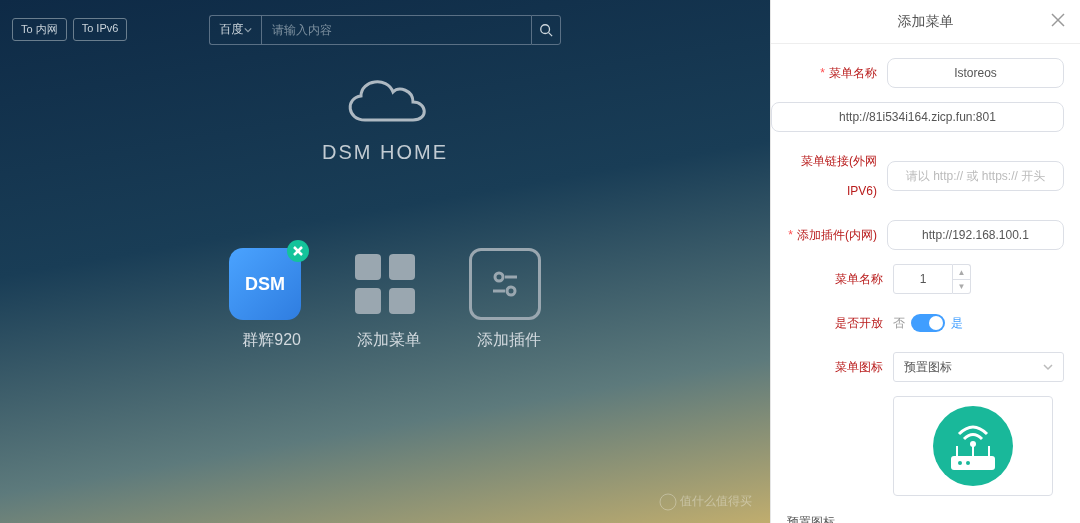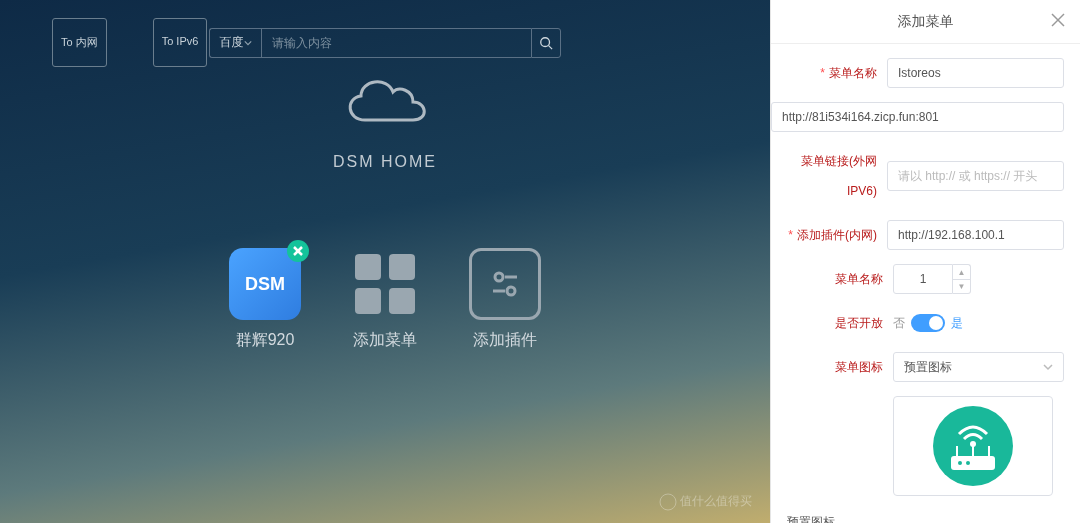--- a/index.html
+++ b/index.html
@@ -7,54 +7,54 @@
   .app { display: flex; width: 100%; height: 100%; }
   .main {
     flex: 1;
     background: linear-gradient(170deg, #0e2a46 0%, #193d56 42%, #5d7a7c 75%, #c0ad6e 100%);
     position: relative;
     color: #d8dee4;
   }
   
   .topbar { position: absolute; top: 18px; left: 0; right: 0; display: flex; align-items: center; }
   .topbtns { display: flex; gap: 6px; margin-left: 12px; }
-  .pillbtn { border: 1px solid #6a7e8e; color: #c9d3da; font-size: 11px; padding: 16px 8px; border-radius: 3px; cursor: pointer; background: transparent; margin-left: 40px; }
+  .pillbtn { border: 1px solid #6a7e8e; color: #c9d3da; font-size: 11px; padding: 3px 8px; border-radius: 3px; cursor: pointer; background: transparent; }
   .searchwrap { position: absolute; left: 50%; transform: translateX(-50%); display: flex; align-items: center; }
   .selbox { width: 52px; height: 30px; border: 1px solid #5a7085; border-right: none; border-radius: 3px 0 0 3px; display: flex; align-items: center; justify-content: center; font-size: 12px; color: #cfd8de; cursor: pointer; }
   .selbox svg { width: 8px; height: 8px; }
   .searchinput { width: 270px; height: 30px; background: transparent; border: 1px solid #5a7085; border-right: none; color: #cfd8de; font-size: 12px; padding: 0 10px; outline: none; }
   .searchinput::placeholder { color: #7d909f; }
   .searchbtn { width: 30px; height: 30px; border: 1px solid #5a7085; border-radius: 0 3px 3px 0; display: flex; align-items: center; justify-content: center; cursor: pointer; }
   .searchbtn svg { width: 14px; height: 14px; stroke: #cfd8de; }
   
   .logo { position: absolute; top: 70px; left: 50%; transform: translateX(-50%); text-align: center; }
   .logo svg { width: 100px; height: 65px; stroke: #aeb9c2; fill: none; stroke-width: 3; }
-  .logo .lbl { font-size: 16px; letter-spacing: 2px; color: #c2cbd2; margin-top: 14px; }
+  .logo .lbl { font-size: 20px; letter-spacing: 2px; color: #c2cbd2; margin-top: 2px; }
   
   .tiles { position: absolute; top: 248px; left: 50%; transform: translateX(-50%); display: flex; gap: 48px; }
-  .tile { width: 72px; text-align: center; cursor: pointer; }
+  .tile { width: 72px; text-align: right; cursor: pointer; }
   .tile .lbl { font-size: 16px; color: #d3dadf; margin-top: 10px; }
   .dsm-box { width: 72px; height: 72px; border-radius: 14px; background: linear-gradient(135deg,#4aa3ff,#2f7de0); display: flex; align-items: center; justify-content: center; color: #fff; font-size: 18px; font-weight: 600; position: relative; }
   .dsm-box .badge { position: absolute; top: -8px; right: -8px; width: 22px; height: 22px; background: #14c39b; border-radius: 50%; display: flex; align-items: center; justify-content: center; cursor: pointer; }
   .dsm-box .badge svg { width: 10px; height: 10px; stroke: #fff; stroke-width: 2.5; }
   .grid-box { width: 72px; height: 72px; display: grid; grid-template-columns: 1fr 1fr; grid-template-rows: 1fr 1fr; gap: 8px; padding: 6px; }
   .grid-box div { background: #9aa7b0; border-radius: 4px; }
   .plugin-box { width: 72px; height: 72px; border: 3px solid #9aa7b0; border-radius: 12px; display: flex; align-items: center; justify-content: center; }
   .plugin-box svg { stroke: #9aa7b0; }
   
   .panel { width: 310px; background: #fff; display: flex; flex-direction: column; border-left: 1px solid #e5e5e5; }
   .phead { height: 44px; display: flex; align-items: center; justify-content: center; position: relative; border-bottom: 1px solid #eee; }
   .phead .title { font-size: 14px; color: #555; }
   .phead .close { position: absolute; right: 14px; top: 12px; cursor: pointer; }
   .phead .close svg { width: 16px; height: 16px; stroke: #999; stroke-width: 1.5; }
   .pbody { flex: 1; overflow-y: auto; padding: 14px 16px 0 0; }
   .row { display: flex; align-items: center; margin-bottom: 14px; }
   .lblcol { width: 122px; text-align: right; font-size: 12px; color: #b91c1c; padding-right: 10px; position: relative; line-height: 30px; }
   .req::before { content: "*"; color: #ff4d4f; margin-right: 4px; }
-  .inp { flex: 1; height: 30px; border: 1px solid #dcdfe6; border-radius: 3px; padding: 0 10px; font-size: 12px; color: #555; outline: none; }
+  .inp { flex: 1; height: 30px; border: 1px solid #dcdfe6; border-radius: 8px; padding: 0 10px; font-size: 12px; color: #555; outline: none; text-align: center; }
   .inp::placeholder { color: #bbb; }
   .numwrap { display: flex; align-items: center; }
   .numinp { width: 60px; height: 30px; border: 1px solid #dcdfe6; border-radius: 3px 0 0 3px; text-align: center; font-size: 12px; color: #555; outline: none; }
   .numbtns { display: flex; flex-direction: column; }
   .numbtns span { width: 18px; height: 15px; border: 1px solid #dcdfe6; border-left: none; display: flex; align-items: center; justify-content: center; font-size: 8px; color: #aaa; cursor: pointer; }
   .numbtns span:first-child { border-bottom: none; border-radius: 0 3px 0 0; }
   .numbtns span:last-child { border-radius: 0 0 3px 0; }
   .switchrow { display: flex; align-items: center; gap: 6px; font-size: 12px; }
   .switch { width: 34px; height: 18px; background: #409eff; border-radius: 9px; position: relative; cursor: pointer; }
   .switch::after { content: ""; position: absolute; right: 2px; top: 2px; width: 14px; height: 14px; background: #fff; border-radius: 50%; }

